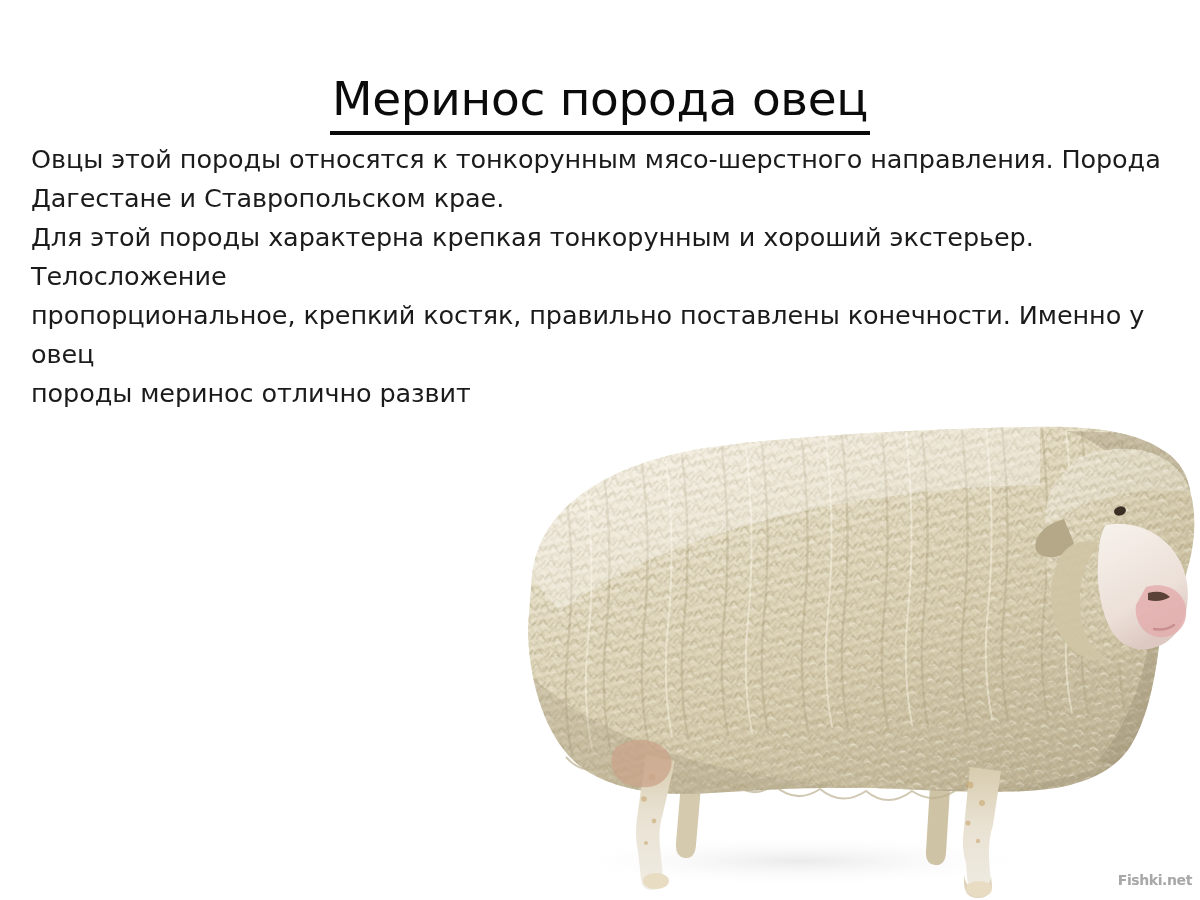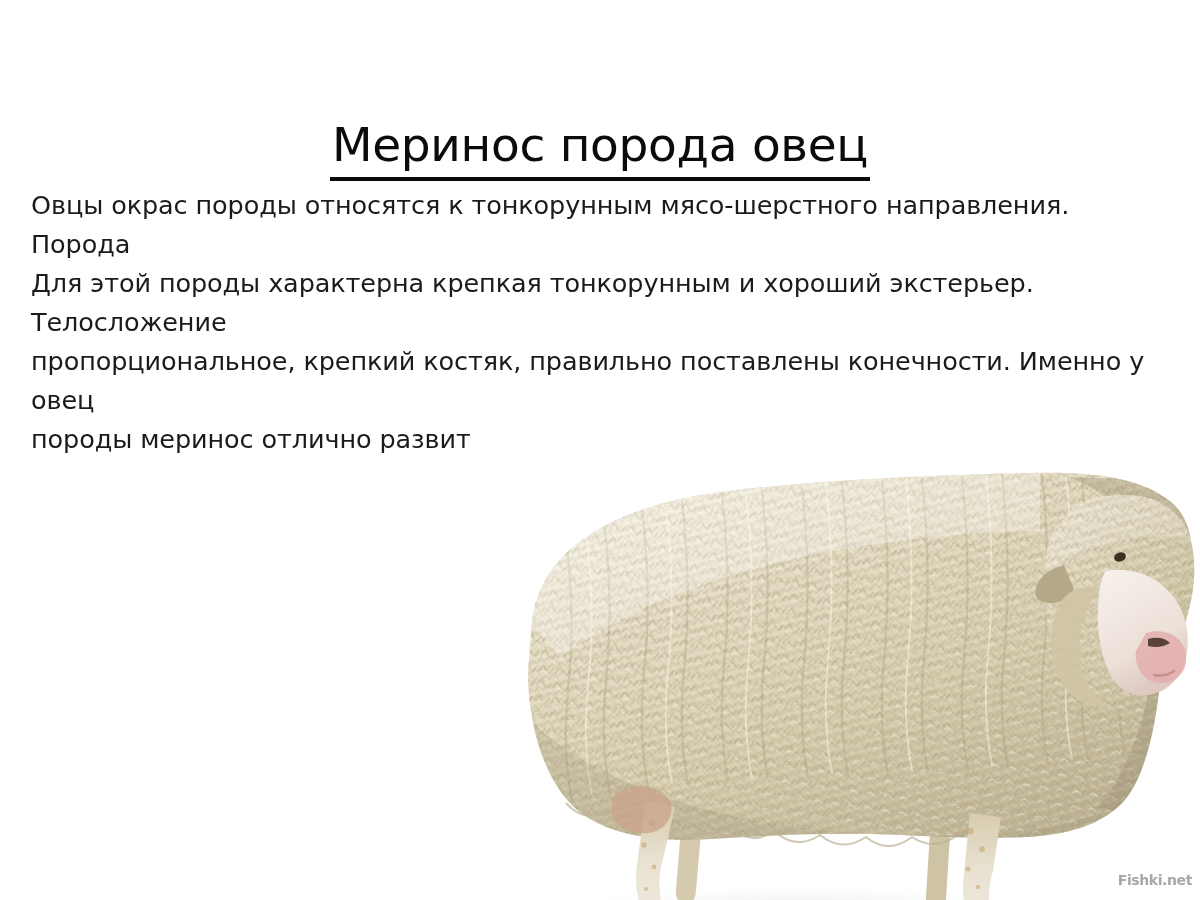--- a/index.html
+++ b/index.html
@@ -14,21 +14,20 @@
     overflow: hidden;
     font-family: "DejaVu Sans", "Liberation Sans", sans-serif;
     color: #151515;
     position: relative;
   }
 
   .slide {
     position: absolute;
     inset: 0;
     background: #ffffff;
-    margin-top: 46px;
   }
 
   
   .title-wrap {
     position: absolute;
     top: 40px;
     left: 0;
     width: 1200px;
     text-align: center;
   }
@@ -105,21 +104,22 @@
 </head>
 <body>
 
 <div class="slide">
 
   <div class="title-wrap">
     <h1 class="title">Меринос порода овец</h1>
   </div>
 
   <div class="intro">
-    <p>Овцы окрас породы относятся к тонкорунным мясо-шерстного направления. Порода</p>
+    <p>Овцы этой породы относятся к тонкорунным мясо-шерстного направления. Порода</p>
+    <p>Дагестане и Ставропольском крае.</p>
     <p>Для этой породы характерна крепкая тонкорунным и хороший экстерьер. Телосложение</p>
     <p>пропорциональное, крепкий костяк, правильно поставлены конечности. Именно у овец</p>
     <p>породы меринос отлично развитая бурда.</p>
   </div>
 
 
   <div class="photo">
     <svg width="730" height="525" viewBox="0 0 730 525" xmlns="http://www.w3.org/2000/svg">
       <defs>
         <linearGradient id="bodyGrad" x1="0.15" y1="0" x2="0.85" y2="1">

